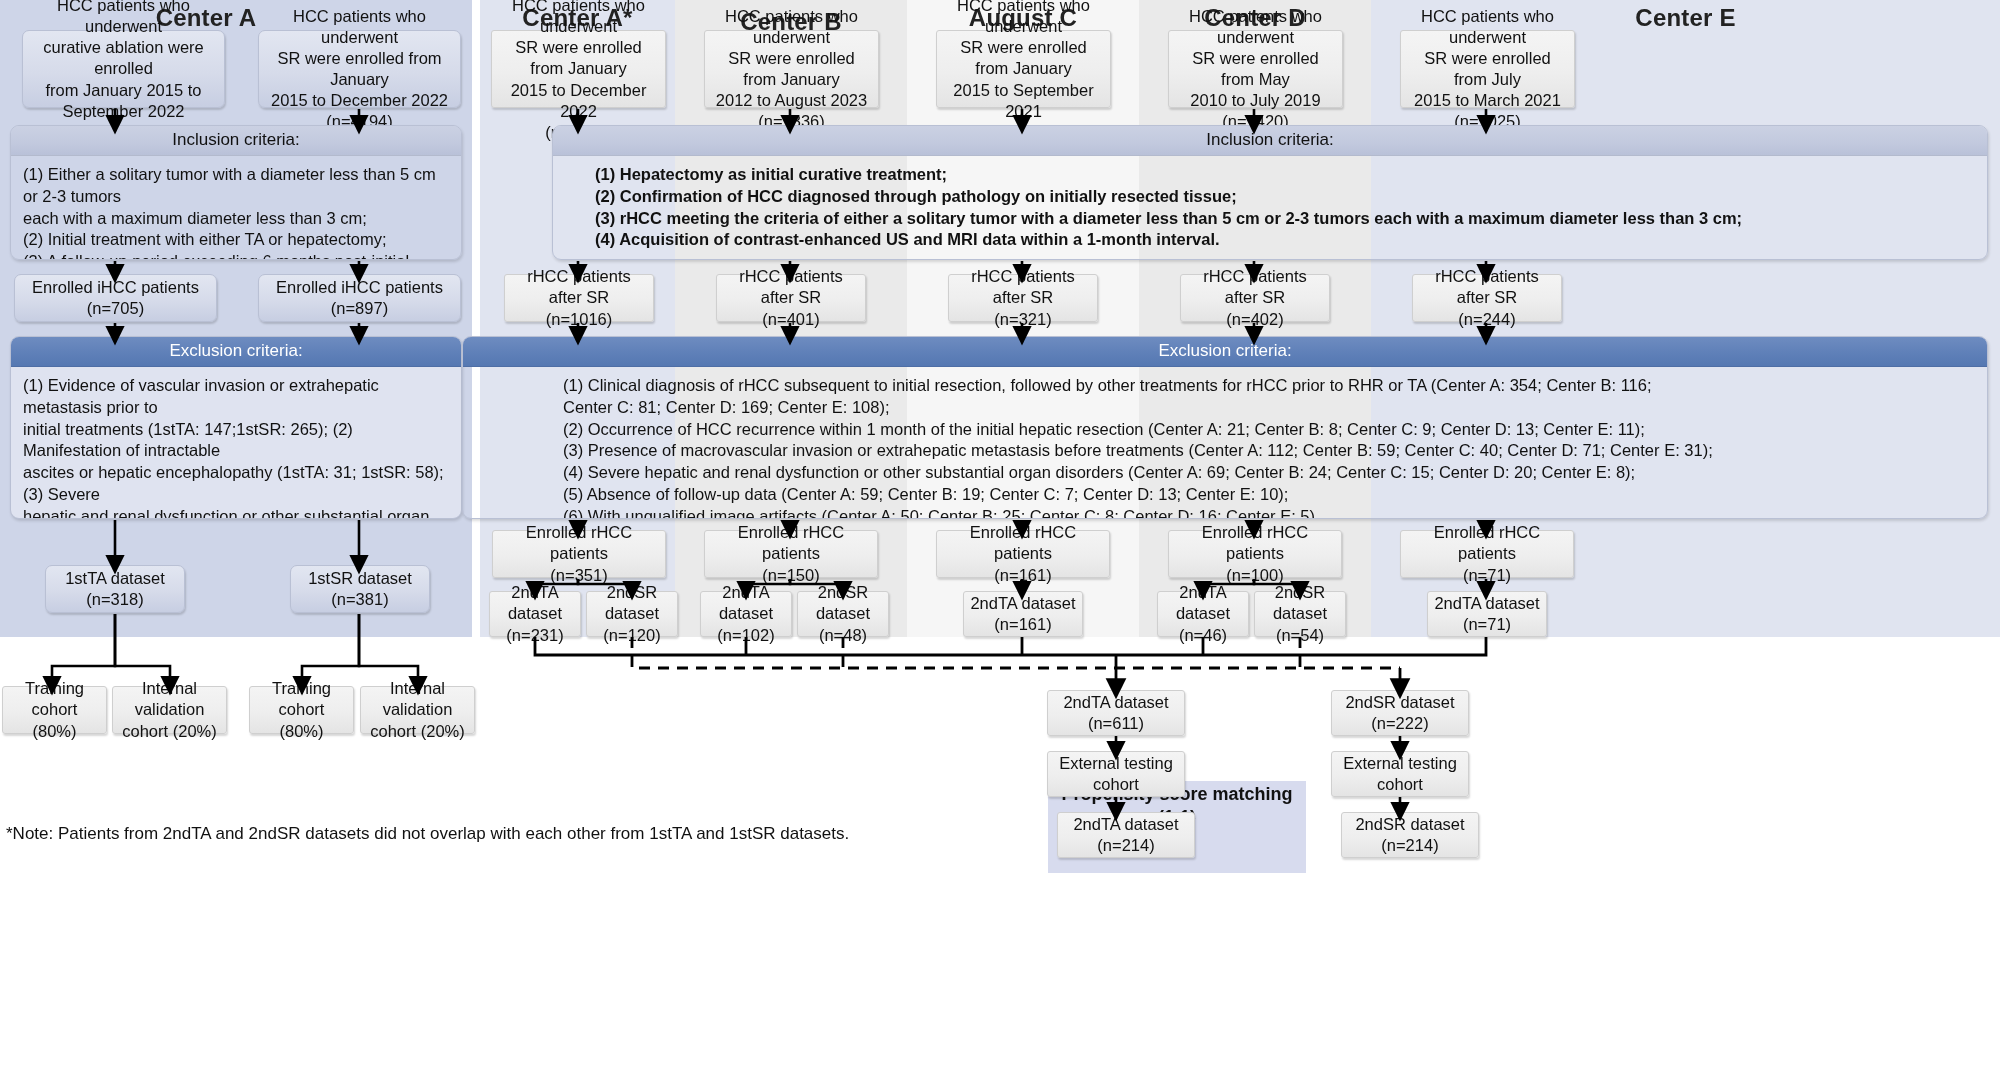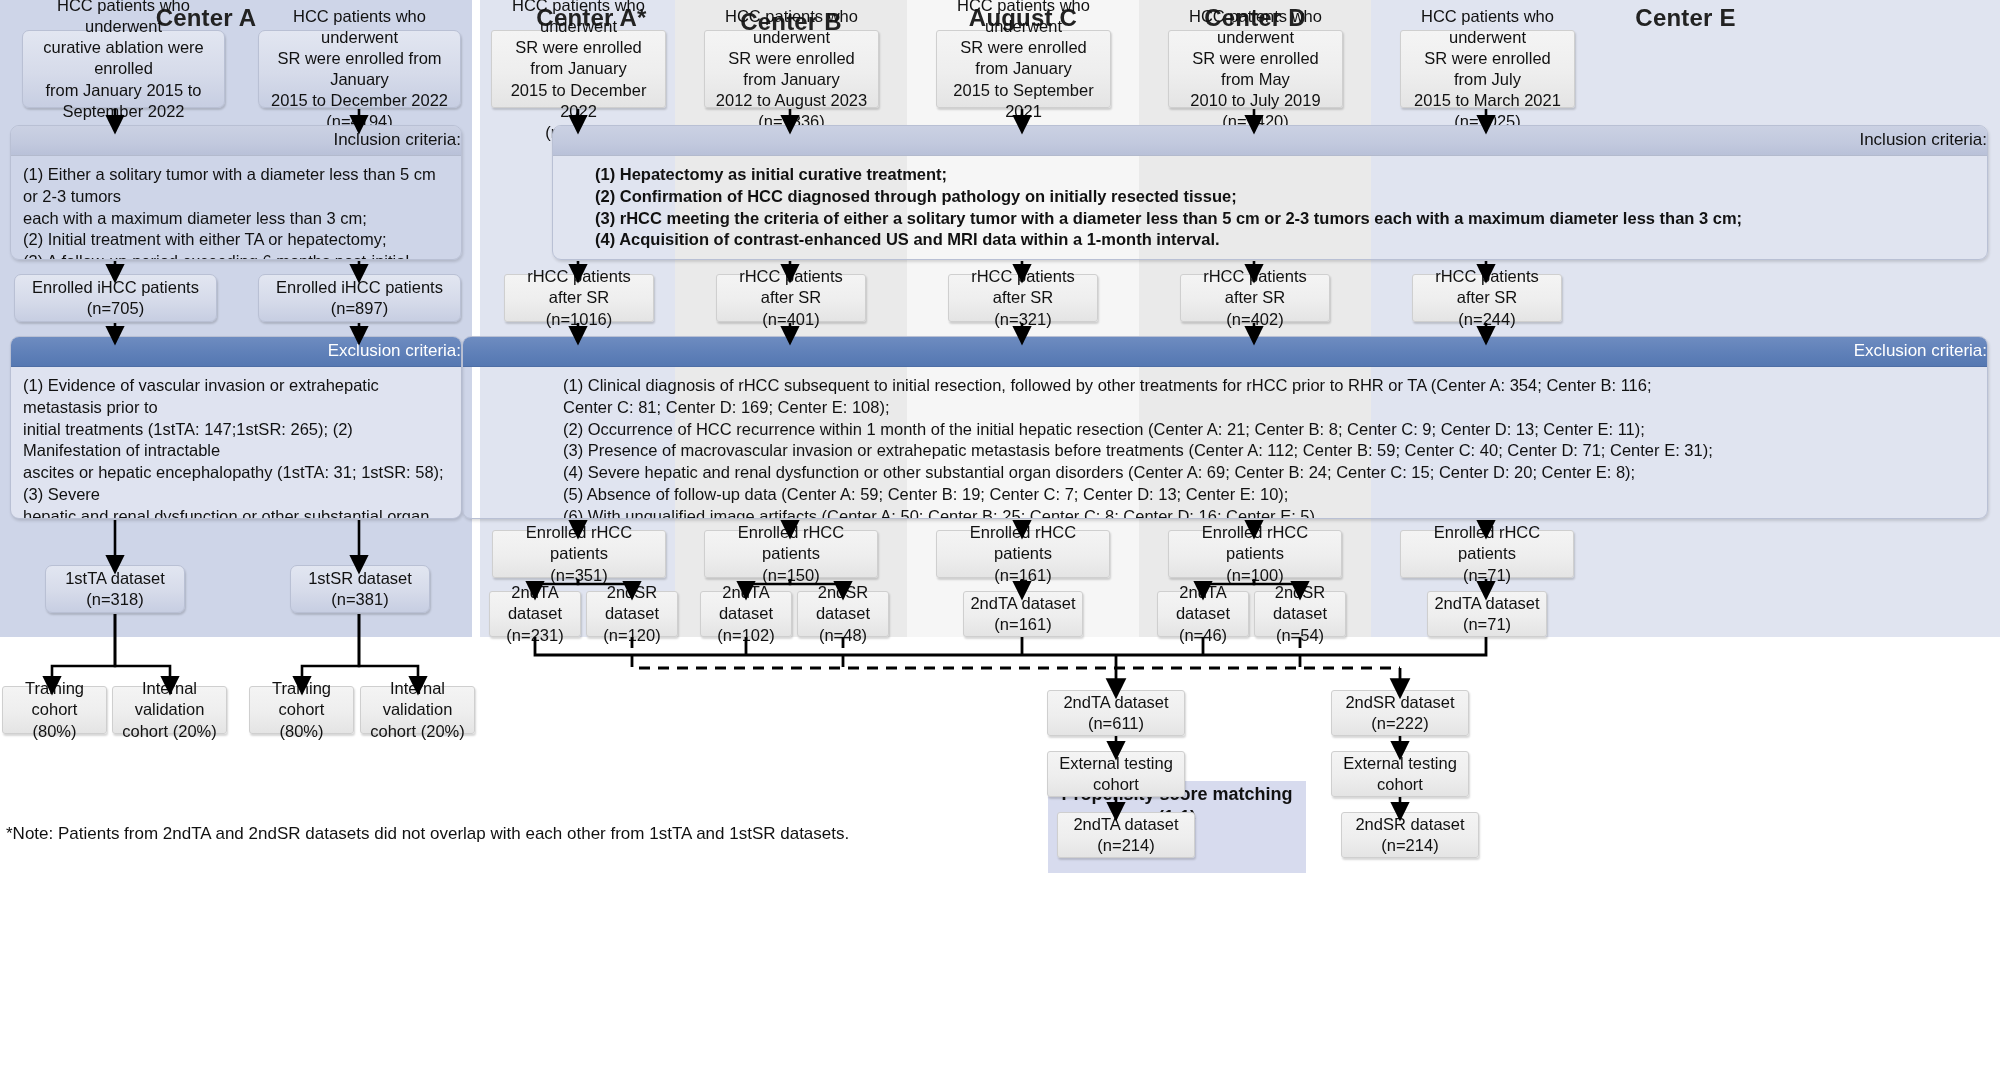--- a/index.html
+++ b/index.html
@@ -43,21 +43,21 @@
   .panel{
     position:absolute;
     border:1px solid #b9c0d4;
     border-radius:9px;
     overflow:hidden;
     box-shadow:1px 2px 3px rgba(0,0,0,.14);
     background:#dfe3f0;
     box-sizing:border-box;
   }
   .panel .hdr{
-    text-align:right;
+    text-align:center;
     font-size:17px;
     padding:4px 0 5px 0;
     color:#111;
     background:linear-gradient(180deg,#cbd1e3 0%,#c2c9de 60%,#b9c1d8 100%);
     border-bottom:1px solid #b3bacd;
   }
   .panel.dark .hdr{
     background:linear-gradient(180deg,#6e8cc0 0%,#5f80b8 55%,#5578b2 100%);
     color:#ffffff;
     border-bottom:1px solid #4e6ea5;
@@ -85,21 +85,21 @@
 <body>
 
 <div class="band" id="band-a"></div>
 <div class="band" id="band-astar"></div>
 <div class="band" id="band-b"></div>
 <div class="band" id="band-c"></div>
 <div class="band" id="band-d"></div>
 <div class="band" id="band-e"></div>
 
 <div class="center-title" style="left:0px;width:372px;top:4px;margin-left:20px;">Center A</div>
-<div class="center-title" style="left:480px;width:195px;top:4px;margin-left:14px;">Center A*</div>
+<div class="center-title" style="left:480px;width:195px;top:4px;">Center A*</div>
 <div class="center-title" style="left:675px;width:232px;top:8px;">Center B</div>
 <div class="center-title" style="left:907px;width:232px;top:4px;">August C</div>
 <div class="center-title" style="left:1139px;width:232px;top:4px;">Center D</div>
 <div class="center-title" style="left:1371px;width:629px;top:4px;">Center E</div>
 
 <div class="box bluegrad" style="left:22px;top:30px;width:203px;height:78px;">HCC patients who underwent
 curative ablation were enrolled
 from January 2015 to
 September 2022 (n=2185)</div>
 <div class="box bluegrad" style="left:258px;top:30px;width:203px;height:78px;">HCC patients who underwent

